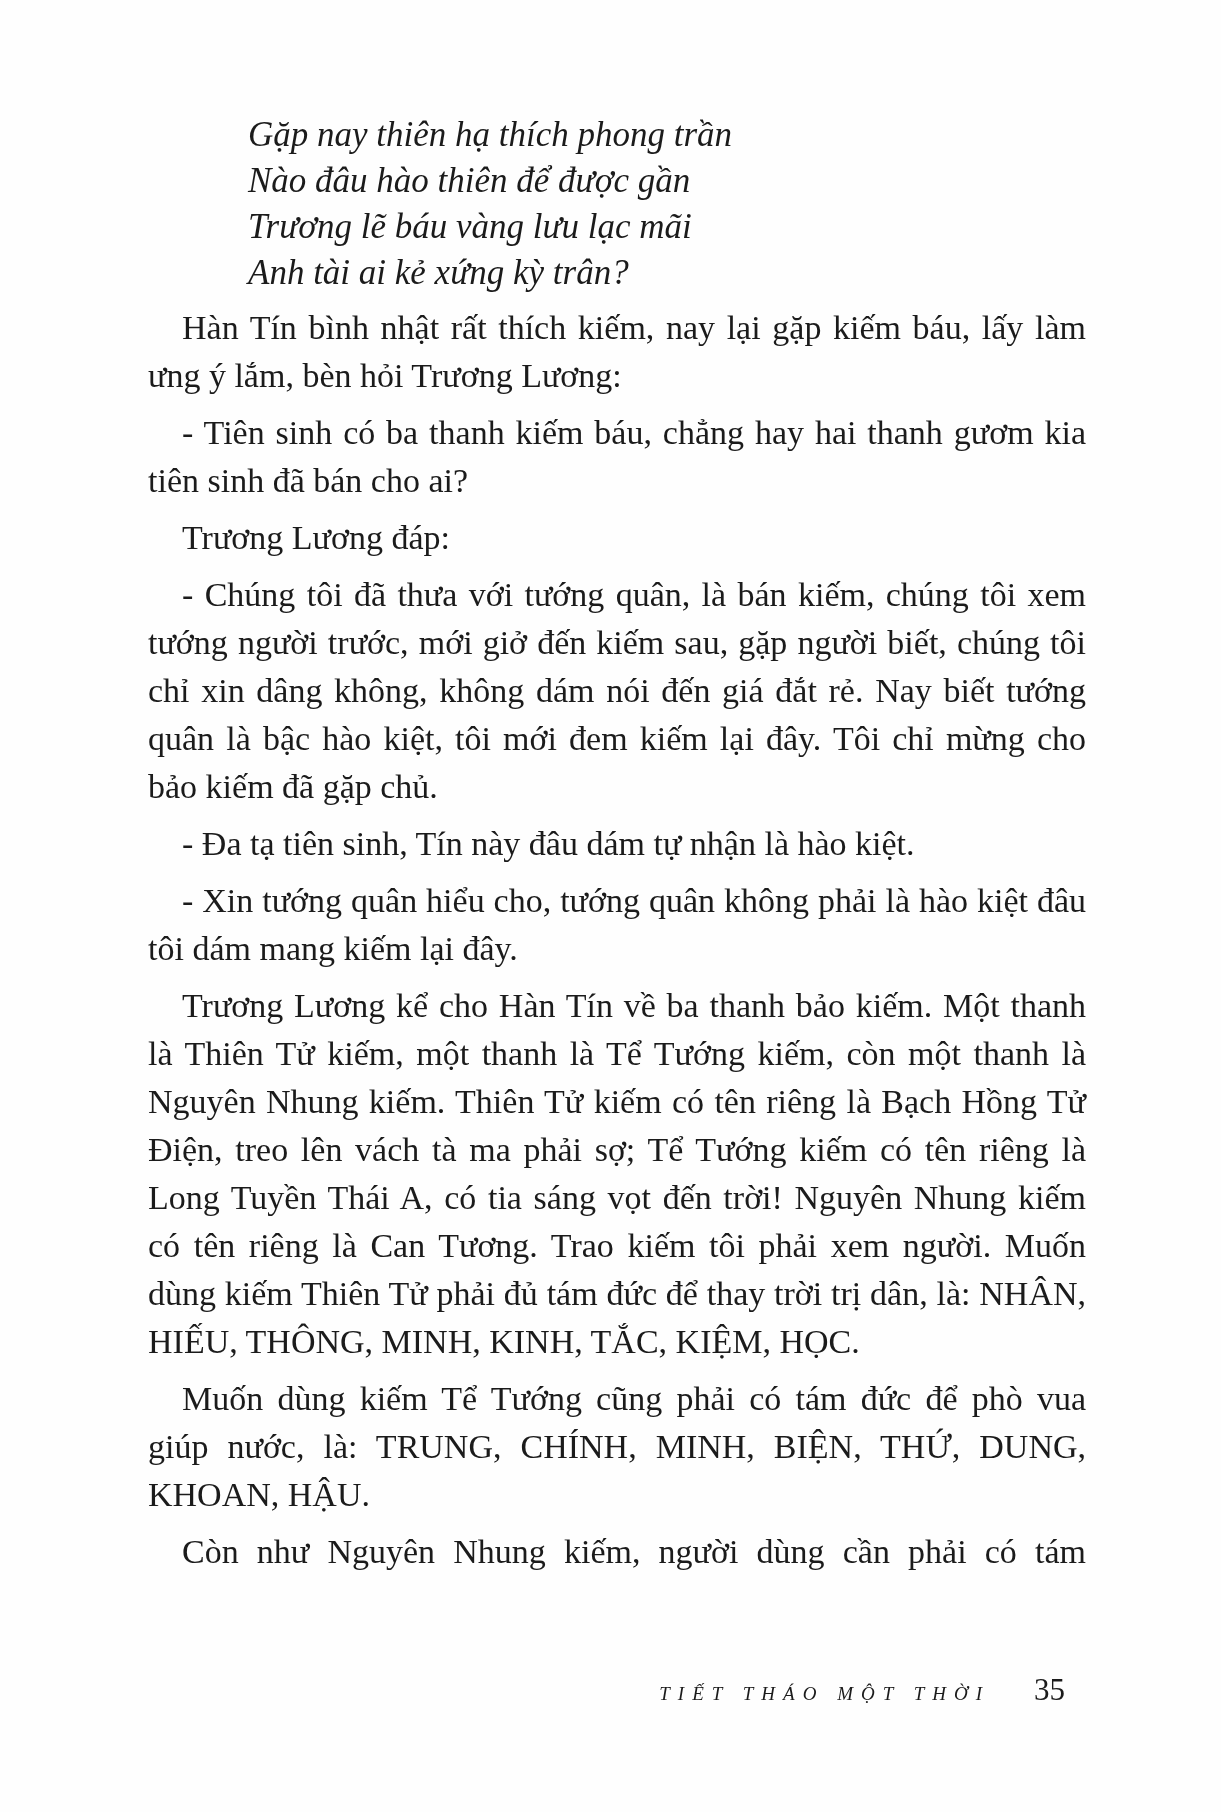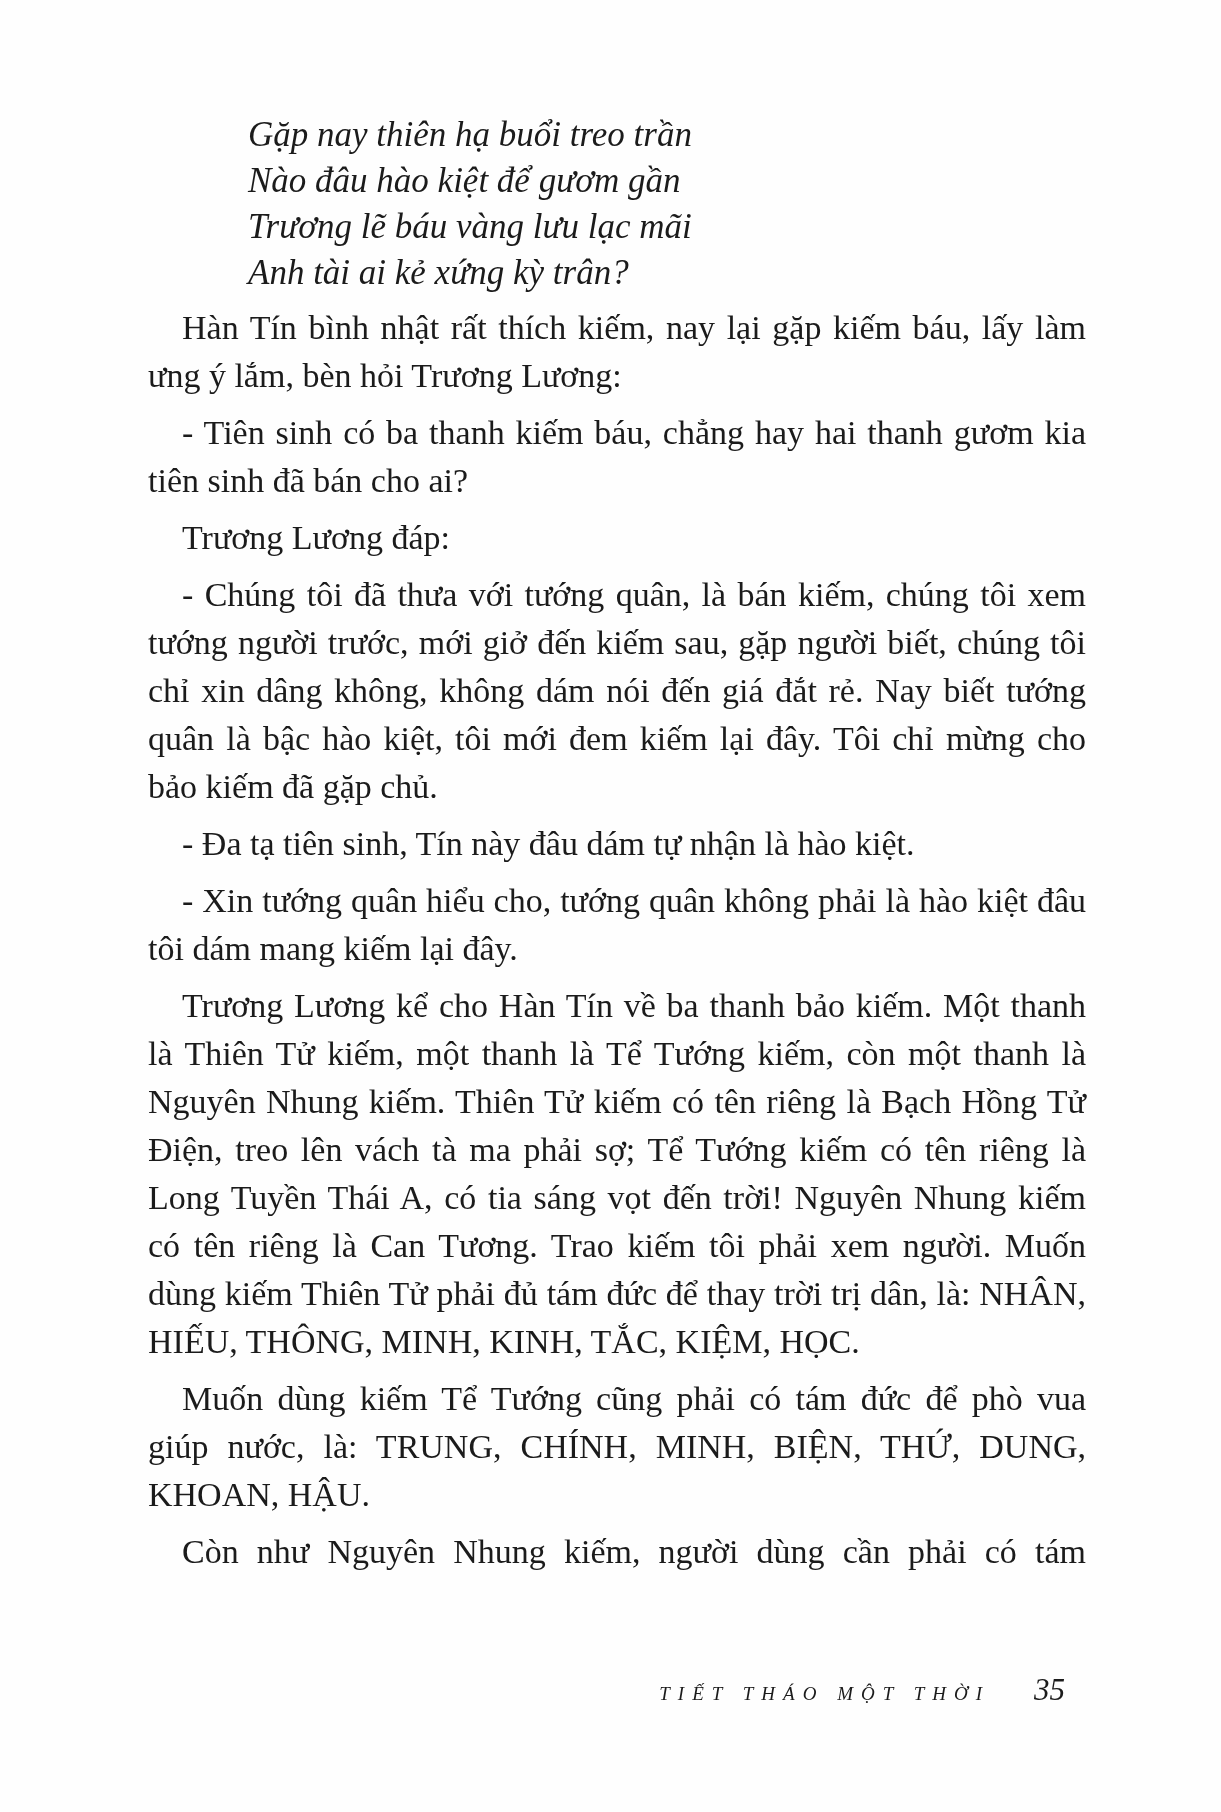--- a/index.html
+++ b/index.html
@@ -53,34 +53,33 @@
     align-items: baseline;
     gap: 44px;
   }
   .running-title {
     font-style: italic;
     font-size: 19px;
     letter-spacing: 8px;
     white-space: nowrap;
   }
   .page-number {
-    font-style: italic;
     font-size: 31px;
   }
 </style>
 </head>
 <body>
 
 <div class="page">
 
   <div class="content">
 
     <div class="poem">
-      <div class="poem-line">Gặp nay thiên hạ buổi treo trần</div>
-      <div class="poem-line">Nào đâu hào kiệt để gươm gần</div>
+      <div class="poem-line">Gặp nay thiên hạ thích phong trần</div>
+      <div class="poem-line">Nào đâu hào thiên để được gần</div>
       <div class="poem-line">Trương lẽ báu vàng lưu lạc mãi</div>
       <div class="poem-line">Anh tài ai kẻ xứng kỳ trân?</div>
     </div>
 
     <div class="body-text">
       <p>Hàn Tín bình nhật rất thích kiếm, nay lại gặp kiếm báu, lấy làm ưng ý lắm, bèn hỏi Trương Lương:</p>
       <p>- Tiên sinh có ba thanh kiếm báu, chẳng hay hai thanh gươm kia tiên sinh đã bán cho ai?</p>
       <p>Trương Lương đáp:</p>
       <p>- Chúng tôi đã thưa với tướng quân, là bán kiếm, chúng tôi xem tướng người trước, mới giở đến kiếm sau, gặp người biết, chúng tôi chỉ xin dâng không, không dám nói đến giá đắt rẻ. Nay biết tướng quân là bậc hào kiệt, tôi mới đem kiếm lại đây. Tôi chỉ mừng cho bảo kiếm đã gặp chủ.</p>
       <p>- Đa tạ tiên sinh, Tín này đâu dám tự nhận là hào kiệt.</p>

